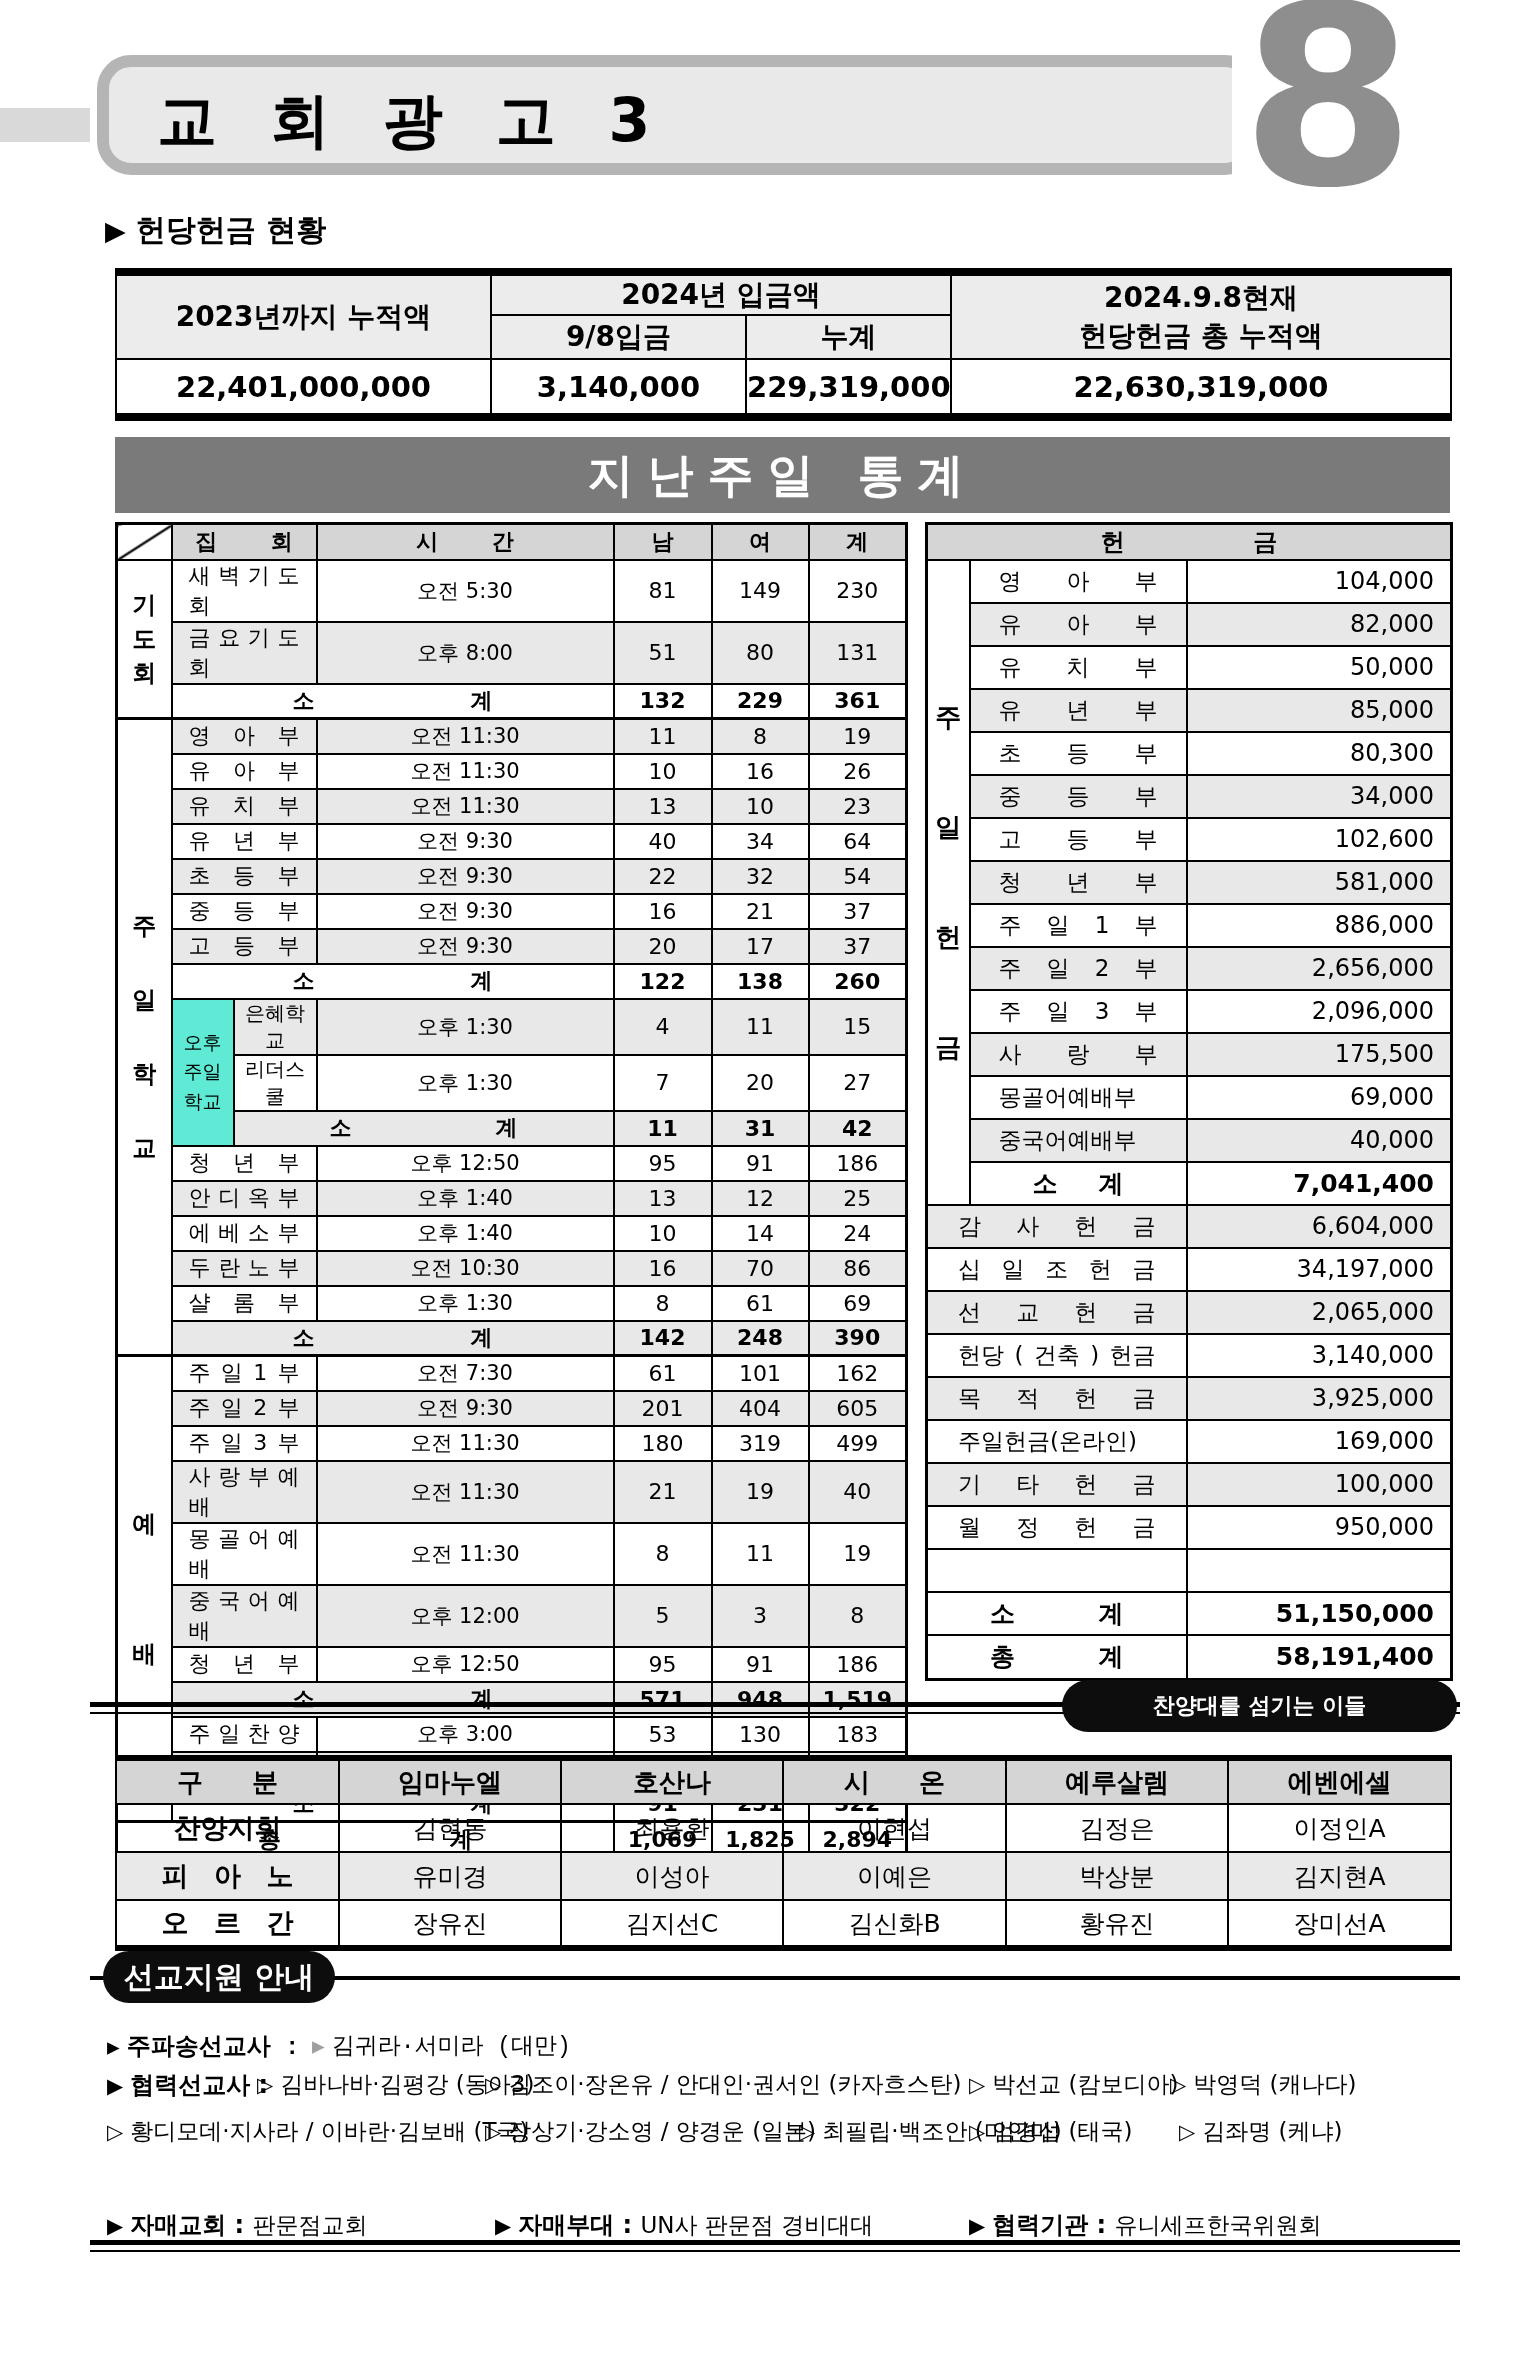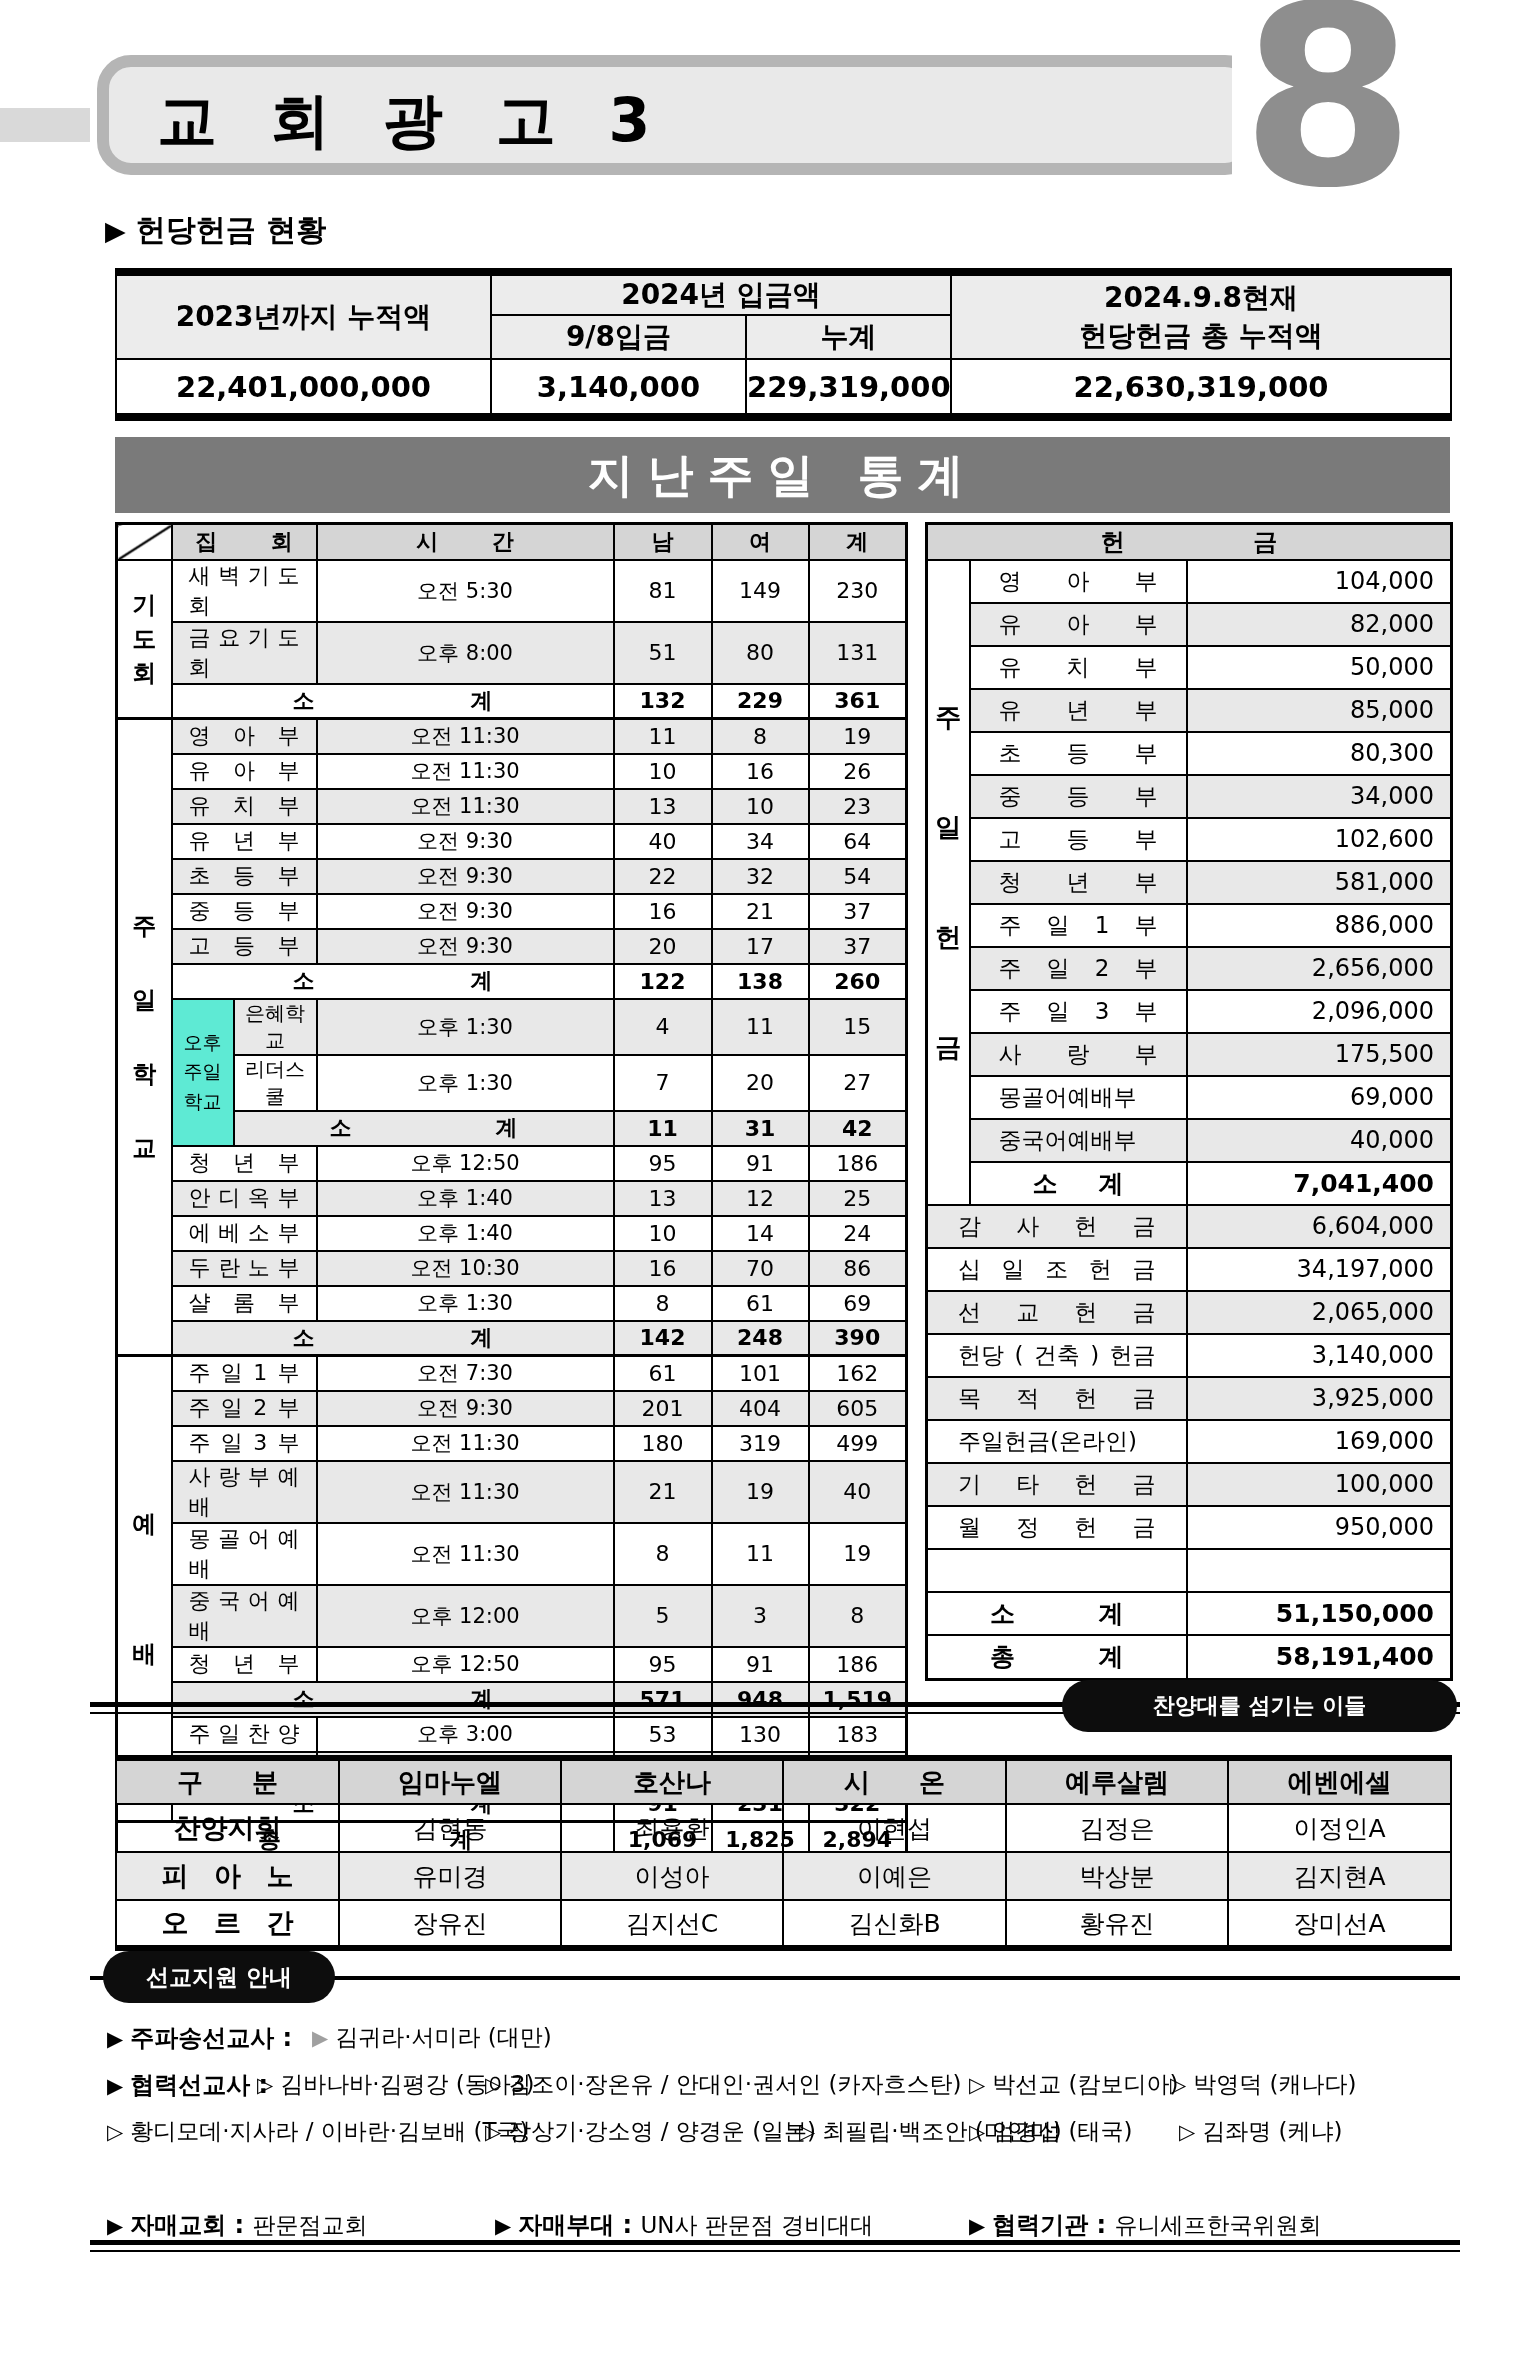--- a/index.html
+++ b/index.html
@@ -77,40 +77,40 @@
   #off tr.b .amt { font-weight:bold; font-size:25px; }
 
   
   .rule-double { position:absolute; left:90px; width:1370px; height:12px;
                  border-top:5px solid #000; border-bottom:2px solid #000; }
   .rd1 { top:1702px; } .rd2 { top:2240px; }
   .rule-single { position:absolute; left:90px; top:1976px; width:1370px; height:4px; background:#000; }
   .pill { position:absolute; background:#0d0d0d; color:#fff; font-weight:bold;
           border-radius:28px; text-align:center; }
   .pill-choir { left:1062px; top:1680px; width:395px; height:52px; font-size:22px; line-height:52px; }
-  .pill-mission { left:103px; top:1951px; width:232px; height:52px; font-size:23px; line-height:52px; }
+  .pill-mission { left:103px; top:1951px; width:232px; height:52px; font-size:30px; line-height:52px; }
 
   
   #choir { position:absolute; left:115px; top:1755px; width:1335px;
            border:2px solid #000; border-top:6px solid #000; border-bottom:6px solid #000; }
   #choir thead tr { height:46px; }
   #choir thead th { font-size:26px; word-spacing:40px; text-align:center; }
   #choir tbody tr { height:48px; }
   #choir tbody tr.g { background:#e9e9e9; }
   #choir .lab { font-weight:bold; font-size:27px; text-align:center; word-spacing:16px; }
   #choir td { text-align:center; font-size:25px; }
 
   
   .mission { position:absolute; left:107px; top:2022px; width:1355px; height:215px; }
   .ml { position:absolute; left:0; width:100%; height:40px; font-size:23px; }
   .ml .it { position:absolute; top:0; white-space:nowrap; }
   .ml .mk { margin-right:7px; font-size:21px; }
   .ml .mk.gray { color:#a0a0a0; }
   .ml b { font-size:24px; }
-  .ml-1 { top:0; }   .ml-2 { top:47px; } .ml-3 { top:94px; } .ml-4 { top:140px; } .ml-5 { top:187px; }
+  .ml-1 { top:8px;font-family:Liberation Mono, monospace; }   .ml-2 { top:47px; } .ml-3 { top:94px; } .ml-4 { top:140px; } .ml-5 { top:187px; }
   .ml-1 .it:nth-child(1){left:0;}    .ml-1 .it:nth-child(2){left:205px;}
   .ml-2 .it:nth-child(1){left:0;}    .ml-2 .it:nth-child(2){left:150px;}
   .ml-2 .it:nth-child(3){left:378px;}.ml-2 .it:nth-child(4){left:862px;}
   .ml-2 .it:nth-child(5){left:1063px;}
   .ml-3 .it:nth-child(1){left:0;}    .ml-3 .it:nth-child(2){left:378px;}
   .ml-3 .it:nth-child(3){left:660px;padding-left:32px;}.ml-3 .it:nth-child(4){left:862px;}
   .ml-3 .it:nth-child(5){left:1072px;}
   .ml-4 .it:nth-child(1){left:0;}    .ml-4 .it:nth-child(2){left:168px;}
   .ml-4 .it:nth-child(3){left:378px;}.ml-4 .it:nth-child(4){left:655px;}
   .ml-5 .it:nth-child(1){left:0;}    .ml-5 .it:nth-child(2){left:388px;}

